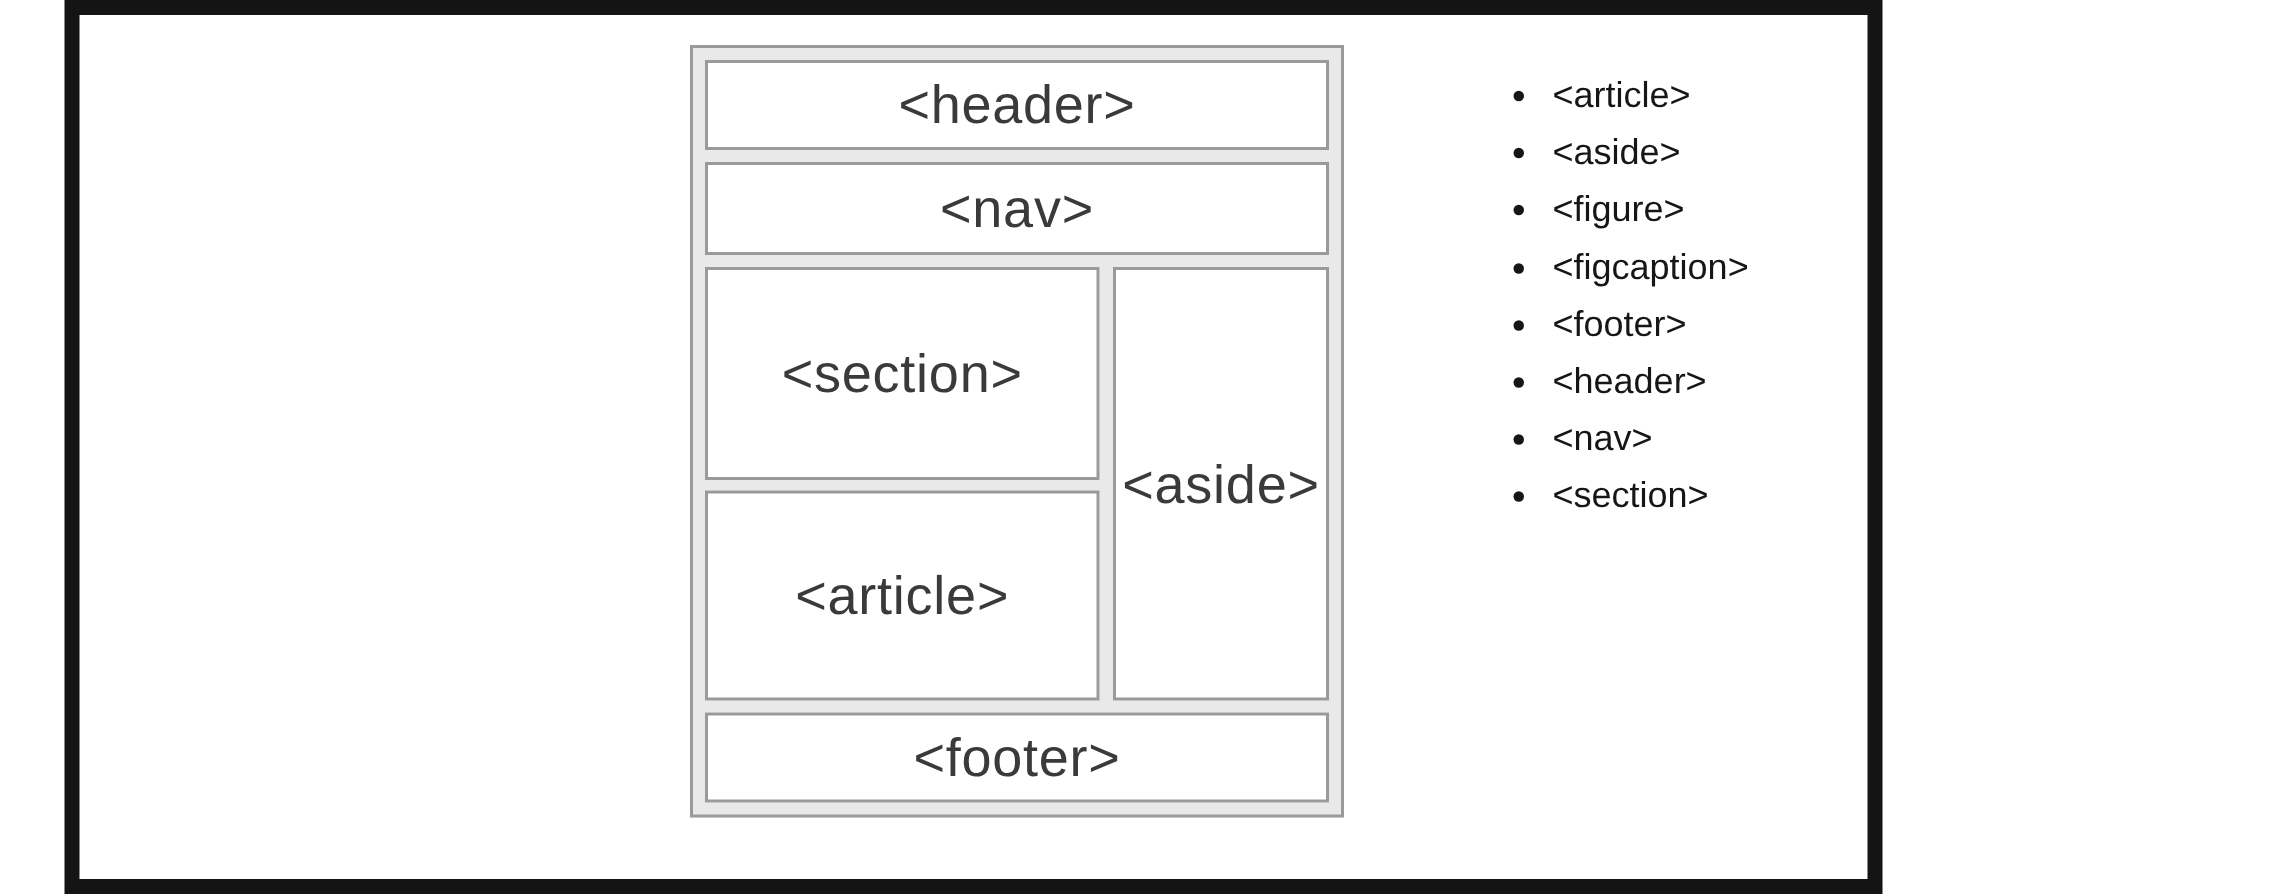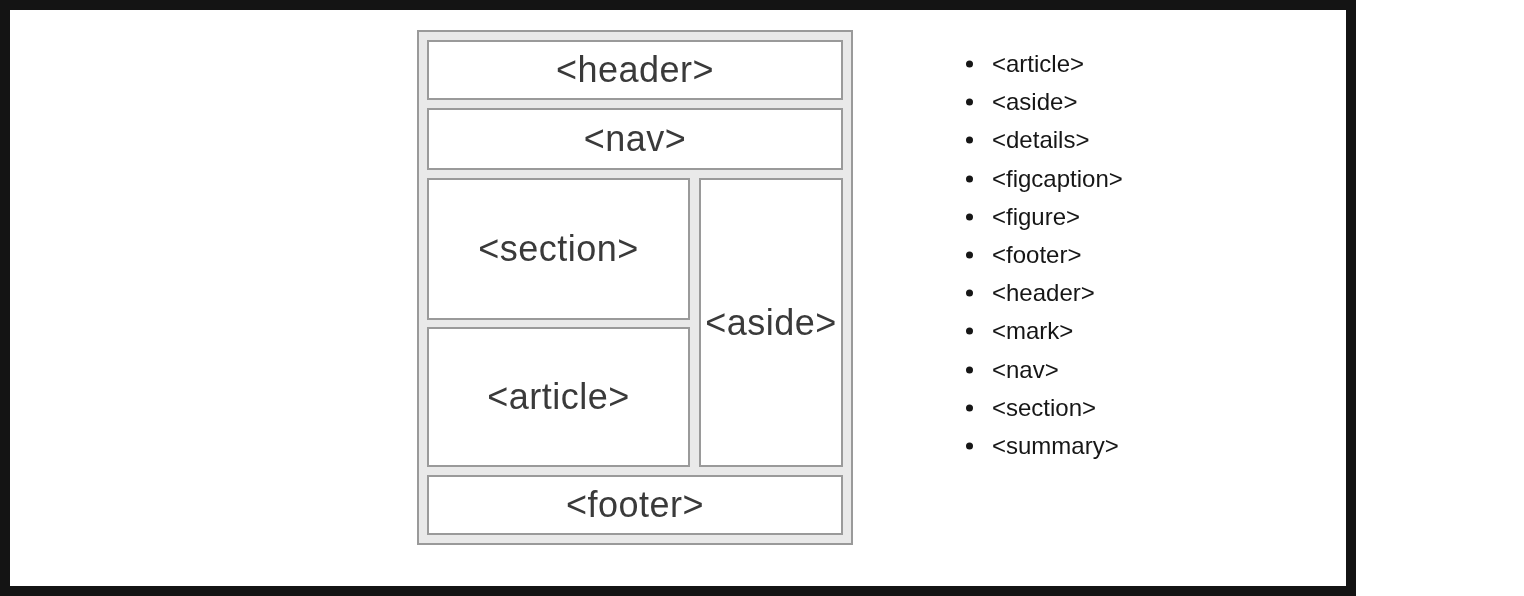--- a/index.html
+++ b/index.html
@@ -3,26 +3,27 @@
 <meta charset="utf-8">
 <style>
   html, body {
     margin: 0;
     padding: 0;
     background: #ffffff;
     font-family: "Liberation Sans", sans-serif;
   }
   .screen {
     position: relative;
-    width: 1356px;
+    width: 1212px;
     height: 596px;
     box-sizing: border-box;
     border: 10px solid var(--frame, #141414);
     background: var(--page-bg, #ffffff);
     overflow: hidden;
+    margin-left: 43px;
   }
   
   .diagram {
     position: absolute;
     left: 407px;
     top: 20px;
     width: 436px;
     height: 515px;
     box-sizing: border-box;
     background: var(--diagram-bg, #e9e9e9);
@@ -108,24 +109,21 @@
       </div>
     </div>
     <div class="dbox row-footer">
       <span>&lt;footer&gt;</span>
     </div>
   </div>
 
   <ul class="element-list">
     <li>&lt;article&gt;</li>
     <li>&lt;aside&gt;</li>
-    <li>&lt;details&gt;</li>
+    <li>&lt;figure&gt;</li>
     <li>&lt;figcaption&gt;</li>
-    <li>&lt;figure&gt;</li>
     <li>&lt;footer&gt;</li>
     <li>&lt;header&gt;</li>
-    <li>&lt;mark&gt;</li>
     <li>&lt;nav&gt;</li>
     <li>&lt;section&gt;</li>
-    <li>&lt;summary&gt;</li>
   </ul>
 
 </div>
 
 </body></html>

